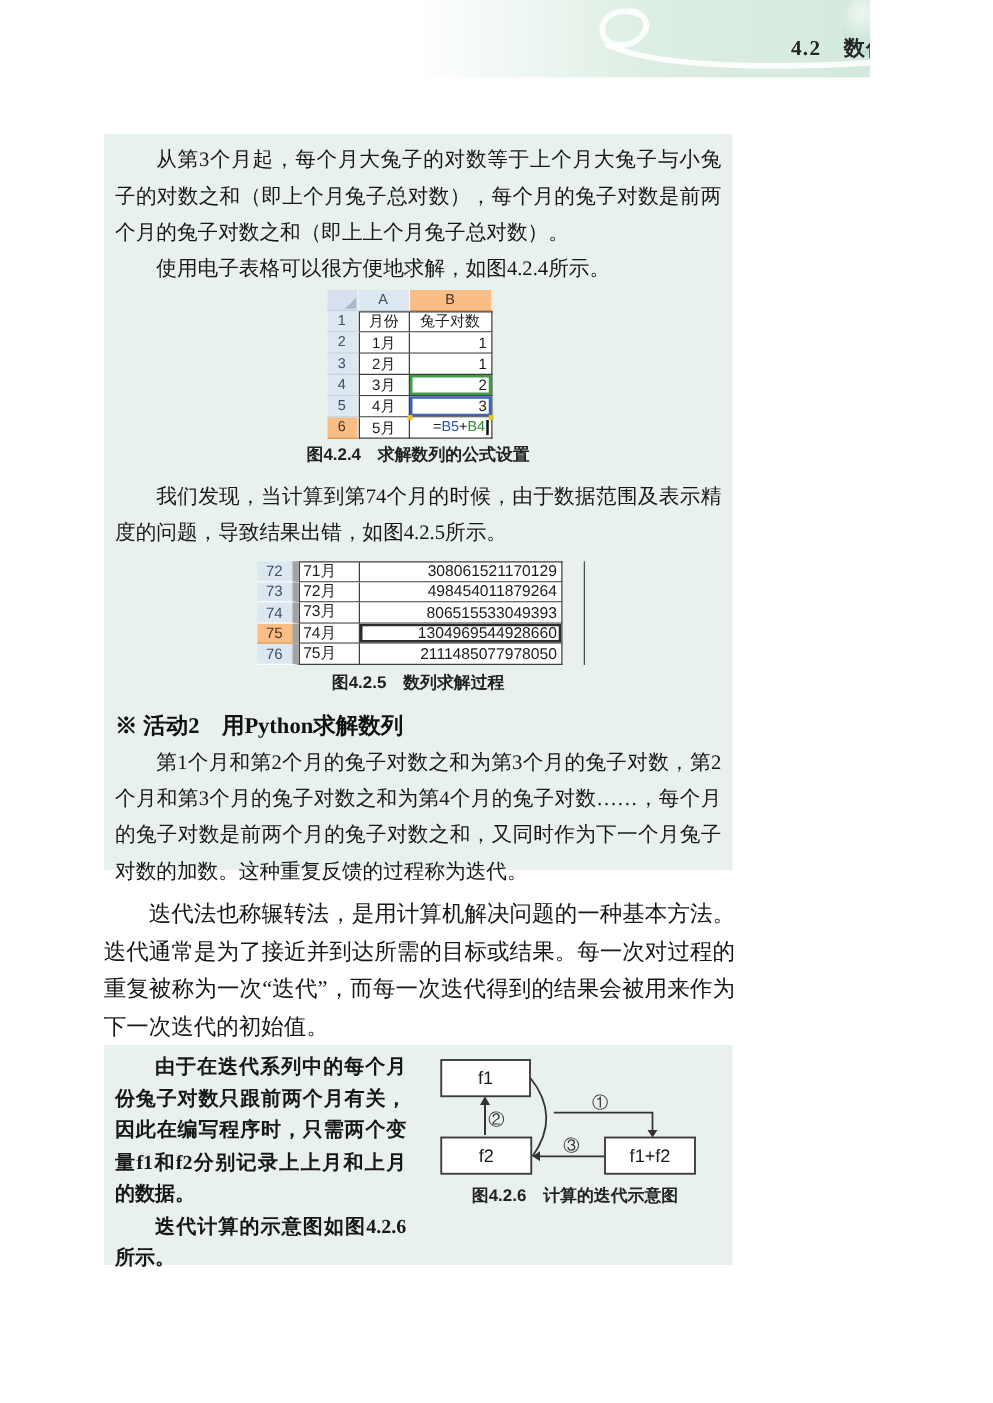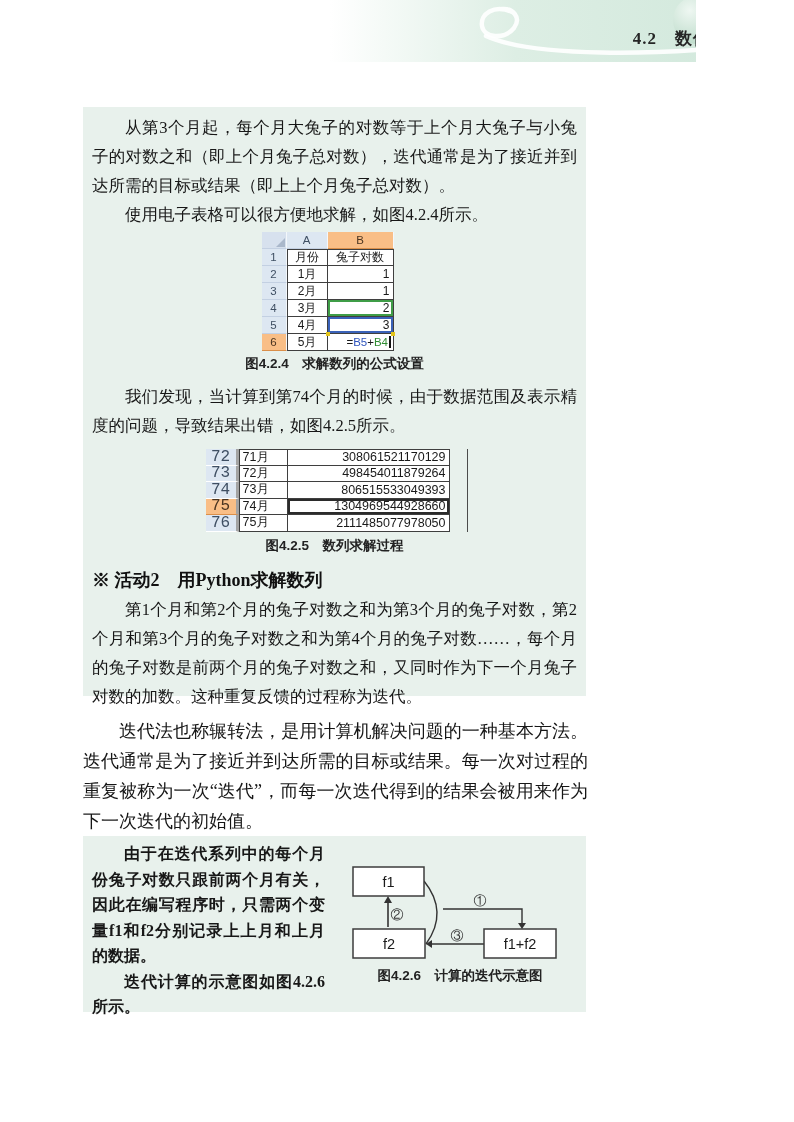--- a/index.html
+++ b/index.html
@@ -53,32 +53,32 @@
   .formula{justify-content:flex-end;padding-right:2px;font-size:11.5px;}
   .refb{color:#2f55bd;} .refg{color:#2f8c32;}
   .caret{display:inline-block;width:1.5px;height:12px;background:#111;margin-left:1px;}
   .cap424{margin-top:4px;}
 
   
   .fig425{margin-top:9px;}
   .sheet2{position:relative;display:grid;grid-template-columns:33px 49px 162px;grid-auto-rows:16.5px;
           width:244px;margin:2px auto 0 auto;transform:translateX(-7px);
           font-family:"Liberation Sans",sans-serif;font-size:12.5px;color:#1a1a1a;}
-  .rh{background:#dde7f2;border-right:3px solid #a3a3a3;border-bottom:1px solid #ffffff;
-      color:#3f4f63;font-size:16px;font-family:Liberation Mono, monospace;}
+  .rh{background:#dde7f2;border-right:5px solid #a3a3a3;border-bottom:1px solid #ffffff;
+      color:#3f4f63;font-size:12px;}
   .rh.or{background:#f9be86;color:#4a3420;border-bottom:1px solid #da8f4a;}
   .mon{justify-content:flex-start;padding-left:3px;}
   .selk{box-shadow:inset 0 0 0 2px #2b2b2b;}
   .ghost{position:absolute;right:-18px;top:0;height:100%;width:0;border-right:1px solid #4c4c4c;}
   .cap425{margin-top:5px;}
 
   
   .b2text{position:absolute;left:9px;top:5px;width:233px;font-weight:bold;}
   .b2text p{font-size:16px;line-height:25.5px;}
-  .b2fig{position:absolute;left:262px;top:27px;width:230px;}
+  .b2fig{position:absolute;left:262px;top:8px;width:230px;}
   .b2fig svg{display:block;margin-left:5px;}
   .cap426{margin-top:4px;}
 
   
   .cloud{position:absolute;left:710px;top:1050px;width:56px;height:46px;}
   .cloud .pnum{position:absolute;left:0;top:20px;width:54px;text-align:center;
                font-family:"Liberation Sans",sans-serif;font-weight:bold;font-size:15px;color:#333;}
 </style>
 </head>
 <body>
@@ -88,21 +88,21 @@
   <div class="band">
     <svg width="464" height="62" viewBox="0 0 464 62">
       <path d="M 182 12 C 164 4 150 14 152 26 C 154 38 174 40 184 28 C 192 17 182 8 172 9" fill="none" stroke="#ffffff" stroke-width="4.5" stroke-linecap="round" opacity="0.9"></path>
       <path d="M 156 36 C 200 56 320 58 452 42" fill="none" stroke="#ffffff" stroke-width="4.5" stroke-linecap="round" opacity="0.9"></path>
     </svg>
     <div class="sphere"></div>
     <div class="band-label">4.2　数值计算</div>
   </div>
 
   <div class="gbox box1">
-    <p class="kai">从第3个月起，每个月大兔子的对数等于上个月大兔子与小兔子的对数之和（即上个月兔子总对数），迭代通常是为了接近并到达所需的目标或结果（即上上个月兔子总对数）。</p>
+    <p class="kai">从第3个月起，每个月大兔子的对数等于上个月大兔子与小兔子的对数之和（即上个月兔子总对数），每个月的兔子对数是前两个月的兔子对数之和（即上上个月兔子总对数）。</p>
     <p class="kai">使用电子表格可以很方便地求解，如图4.2.4所示。</p>
 
     <div class="fig424">
       <div class="sheet1">
         <div class="cell hd corner">
             <i class="tri"></i>
           </div>
         <div class="cell hd">A</div>
         <div class="cell hd or">B</div>
 

